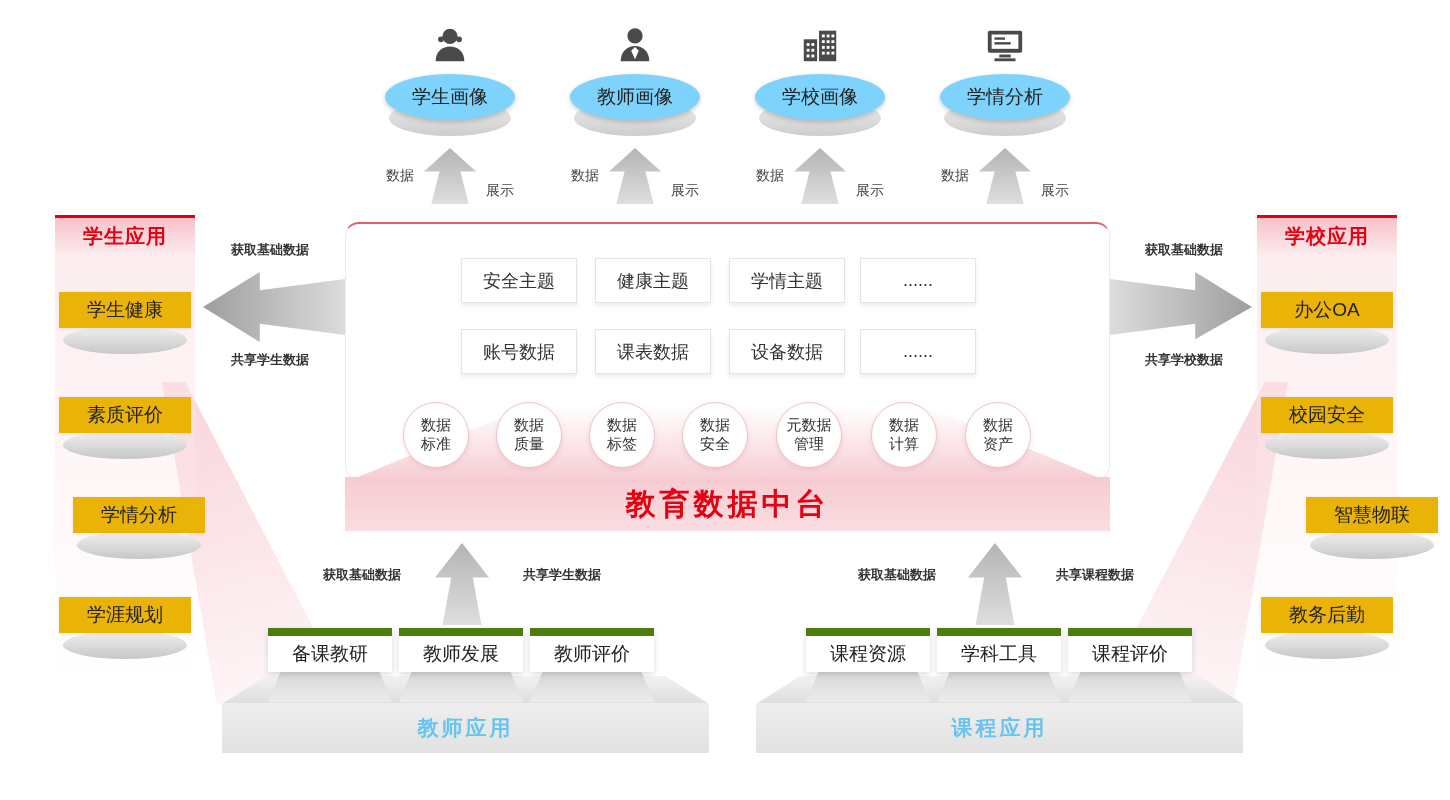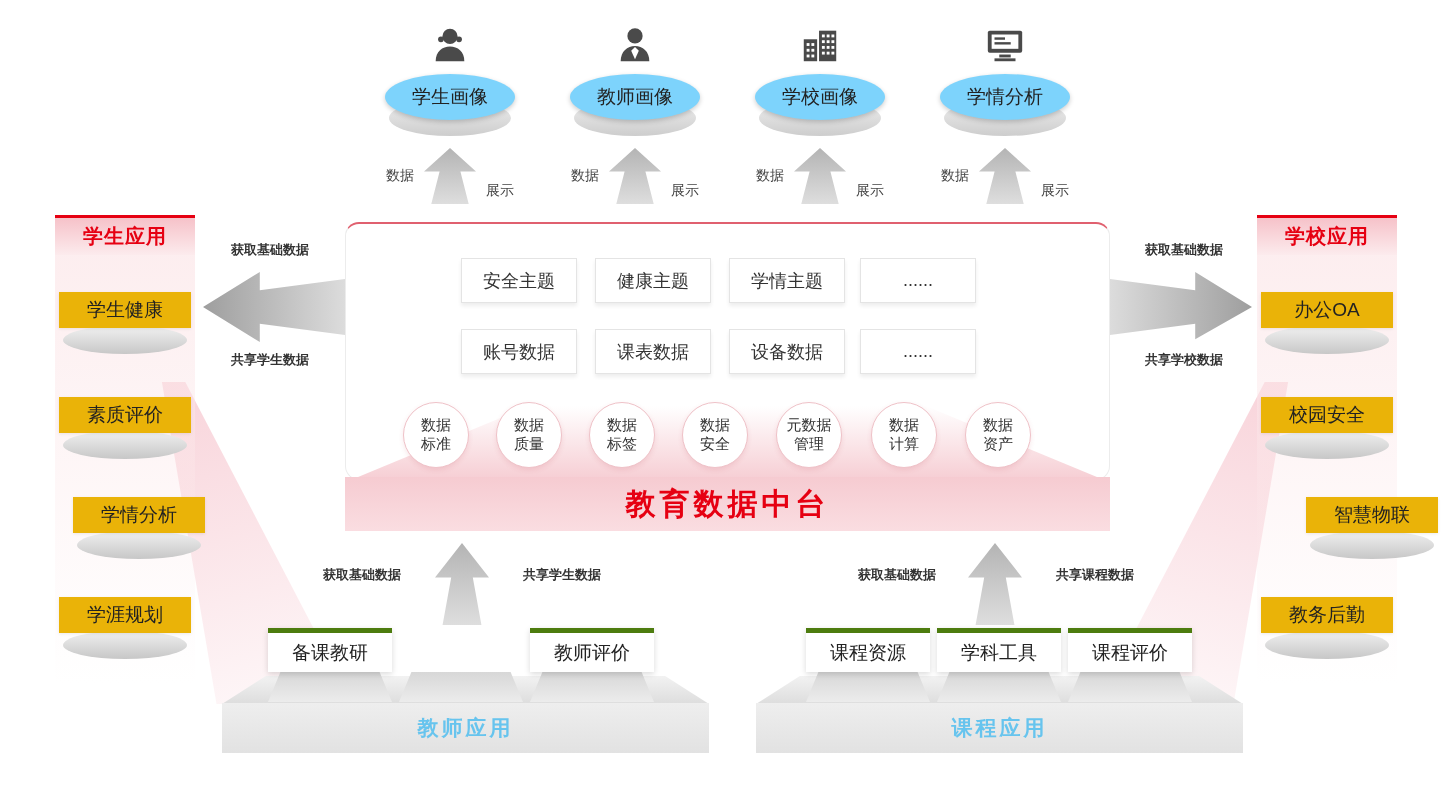--- a/index.html
+++ b/index.html
@@ -109,21 +109,21 @@
     left: 1110px; top: 272px; width: 142px; height: 70px;
     clip-path: polygon(100% 50%, 60% 0, 60% 26%, 0 10%, 0 90%, 60% 74%, 60% 96%);
     background: linear-gradient(to right, #dcdcdc, #9e9e9e);
   }
   .flow-lbl { font-size: 13px; font-weight: bold; color: #333; text-align: center; white-space: nowrap; }
 
   
   .arrow-up-big { position: absolute; top: 543px; width: 54px; height: 82px; }
   .app-box {
     position: absolute; top: 628px; width: 124px; height: 44px;
-    background: #fff; border-top: 5px solid #4d7c0f; box-shadow: 0 2px 6px rgba(0,0,0,.15);
+    background: #fff; border-top: 8px solid #4d7c0f; box-shadow: 0 2px 6px rgba(0,0,0,.15);
     display: flex; align-items: center; justify-content: center;
     font-size: 19px; color: #222; z-index: 2;
   }
   .app-shadow {
     position: absolute; top: 672px; width: 124px; height: 30px;
     clip-path: polygon(10% 0, 90% 0, 100% 100%, 0 100%);
     background: linear-gradient(#d7d7d7, #ececec); z-index: 1;
   }
   .plat-top {
     position: absolute; top: 676px; width: 487px; height: 28px;
@@ -333,20 +333,21 @@
   <div class="abs flow-lbl" style="left:1114px;top:351px;width:140px">共享学校数据</div>
 
   <div class="abs arrow-up arrow-up-big" style="left:435px"></div>
   <div class="abs flow-lbl" style="left:297px;top:566px;width:130px">获取基础数据</div>
   <div class="abs flow-lbl" style="left:497px;top:566px;width:130px">共享学生数据</div>
 
   <div class="app-shadow" style="left:268px"></div>
   <div class="app-shadow" style="left:399px"></div>
   <div class="app-shadow" style="left:530px"></div>
   <div class="app-box" style="left:268px">备课教研</div>
+  <div class="app-box" style="left:399px">教师发展</div>
   <div class="app-box" style="left:530px">教师评价</div>
 
   <div class="plat-top" style="left:222px"></div>
   <div class="plat-front" style="left:222px">教师应用</div>
 
   <div class="abs arrow-up arrow-up-big" style="left:968px"></div>
   <div class="abs flow-lbl" style="left:832px;top:566px;width:130px">获取基础数据</div>
   <div class="abs flow-lbl" style="left:1030px;top:566px;width:130px">共享课程数据</div>
 
   <div class="app-shadow" style="left:806px"></div>

